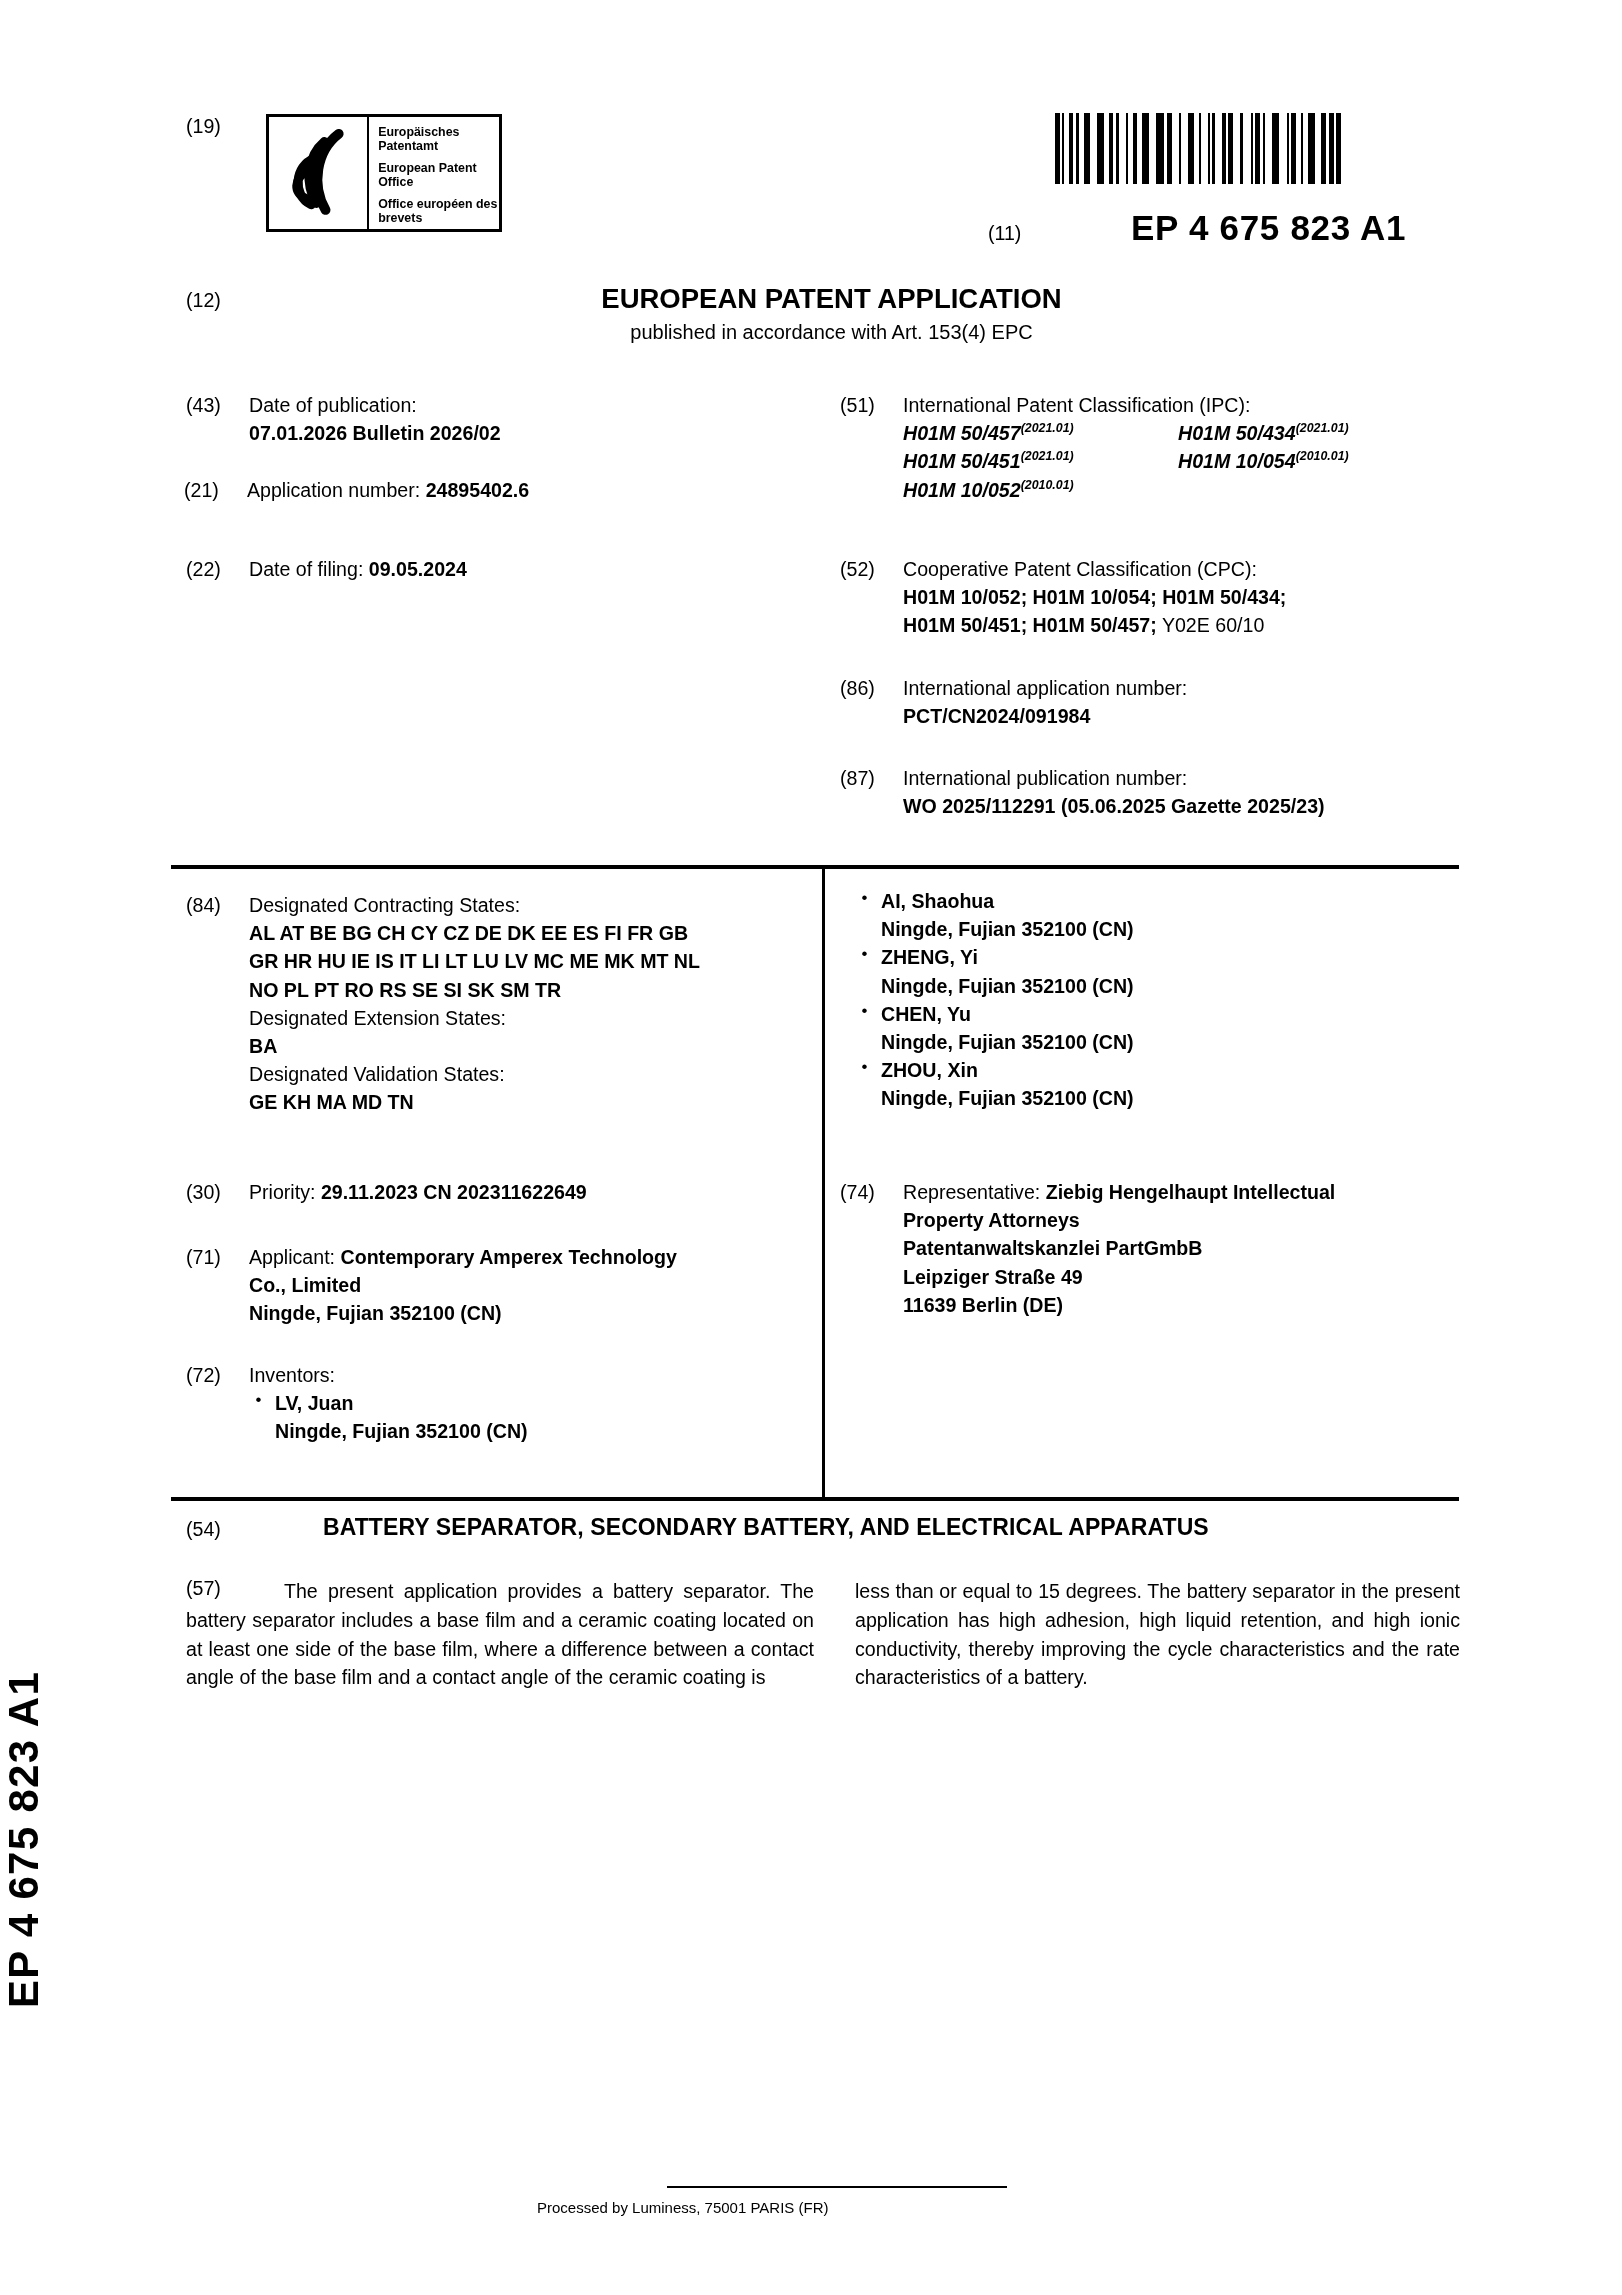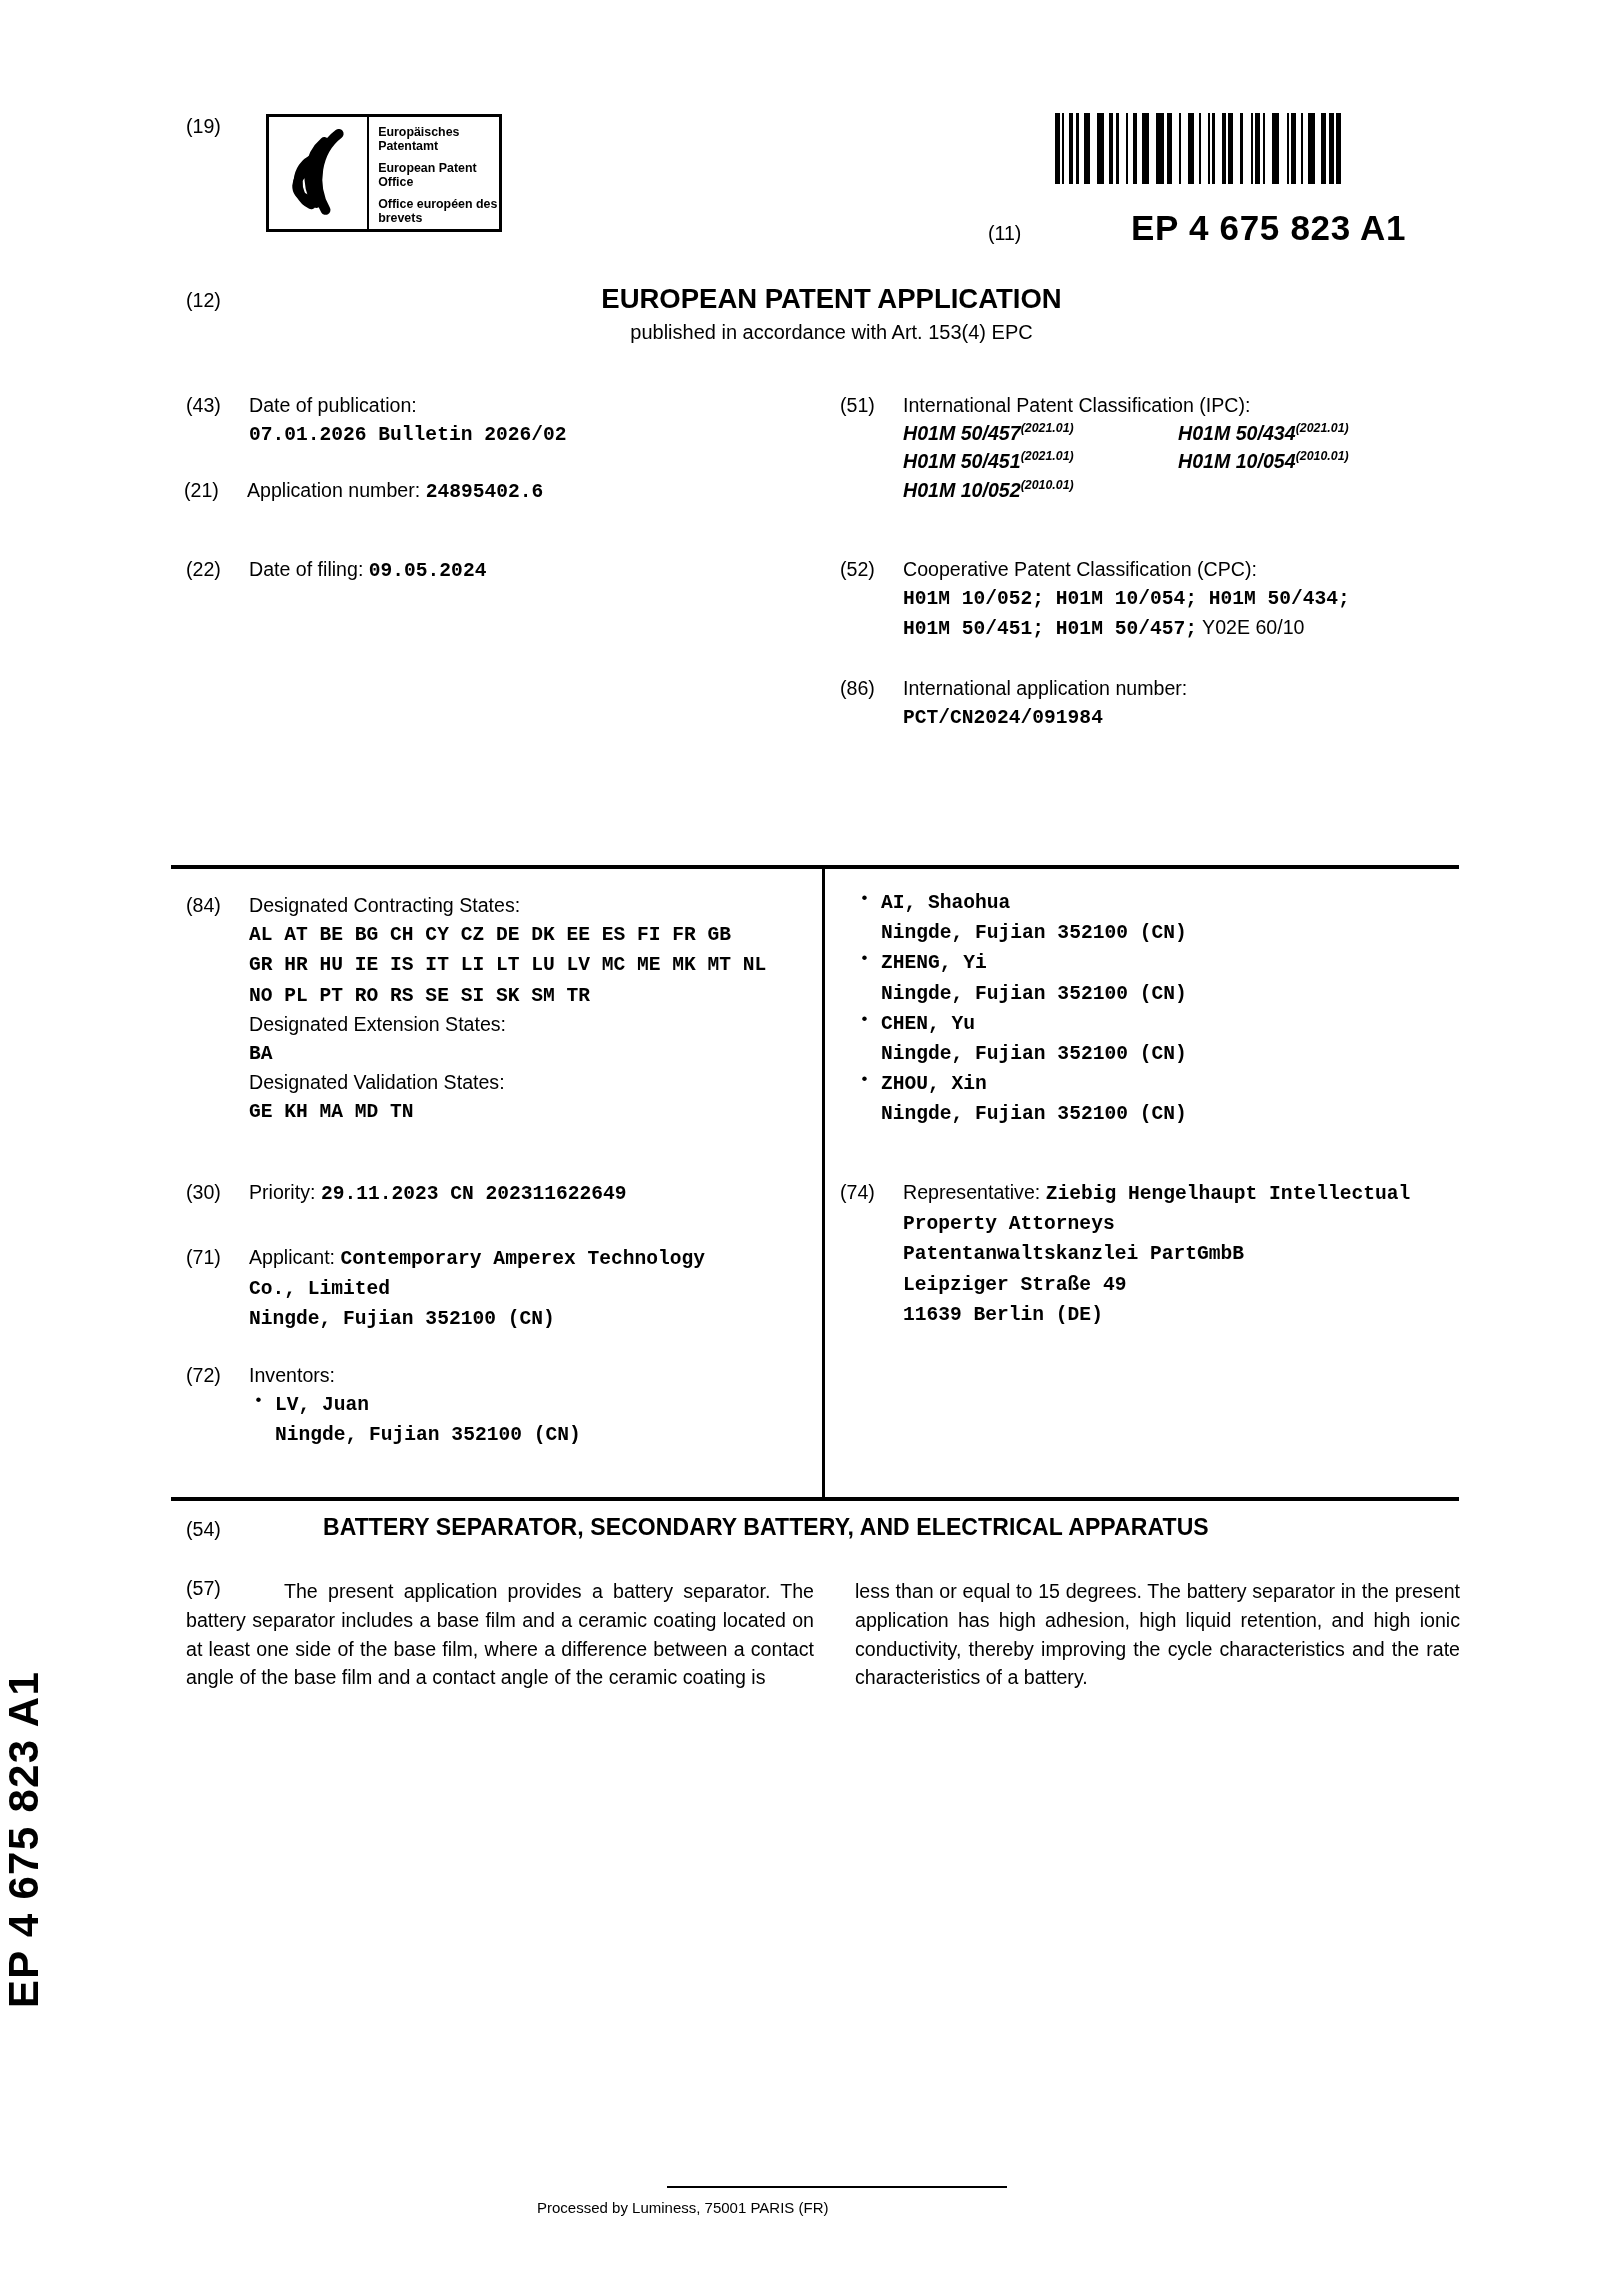--- a/index.html
+++ b/index.html
@@ -146,21 +146,21 @@
   .fld .code {
     position: absolute;
     left: 0;
     top: 0;
     width: 60px;
   }
   .fld .body {
     margin-left: 63px;
     display: block;
   }
-  .b { font-weight: bold; font-family: Liberation Mono, monospace; }
+  .b { font-weight: bold; }
   .ipc { font-weight: bold; font-style: italic; }
   .ipc sup { font-size: 12.4px; font-weight: bold; font-style: italic; }
 
   .ipc-grid {
     margin-left: 63px;
     width: 589px;
   }
   .ipc-grid .row { display: flex; }
   .ipc-grid .c1 { width: 275px; flex: none; }
   .ipc-grid .c2 { flex: 1; }
@@ -390,20 +390,27 @@
   </div>
 
   <div class="fld" style="left:840px; top:674px; width:628px;">
     <span class="code">(86)</span>
     <span class="body">
       <span>International application number:</span><br>
       <span class="b">PCT/CN2024/091984</span>
     </span>
   </div>
 
+  <div class="fld" style="left:840px; top:764px; width:628px;">
+    <span class="code">(87)</span>
+    <span class="body">
+      <span>International publication number:</span><br>
+      <span class="b">WO 2025/112291 (05.06.2025 Gazette 2025/23)</span>
+    </span>
+  </div>
 
   <div class="rule rule-a"></div>
   <div class="vdiv"></div>
   <div class="rule rule-b"></div>
 
   <div class="fld" style="left:186px; top:891px; width:628px;">
     <span class="code">(84)</span>
     <span class="body">
       <span>Designated Contracting States:</span><br>
       <span class="b">AL AT BE BG CH CY CZ DE DK EE ES FI FR GB</span><br>

